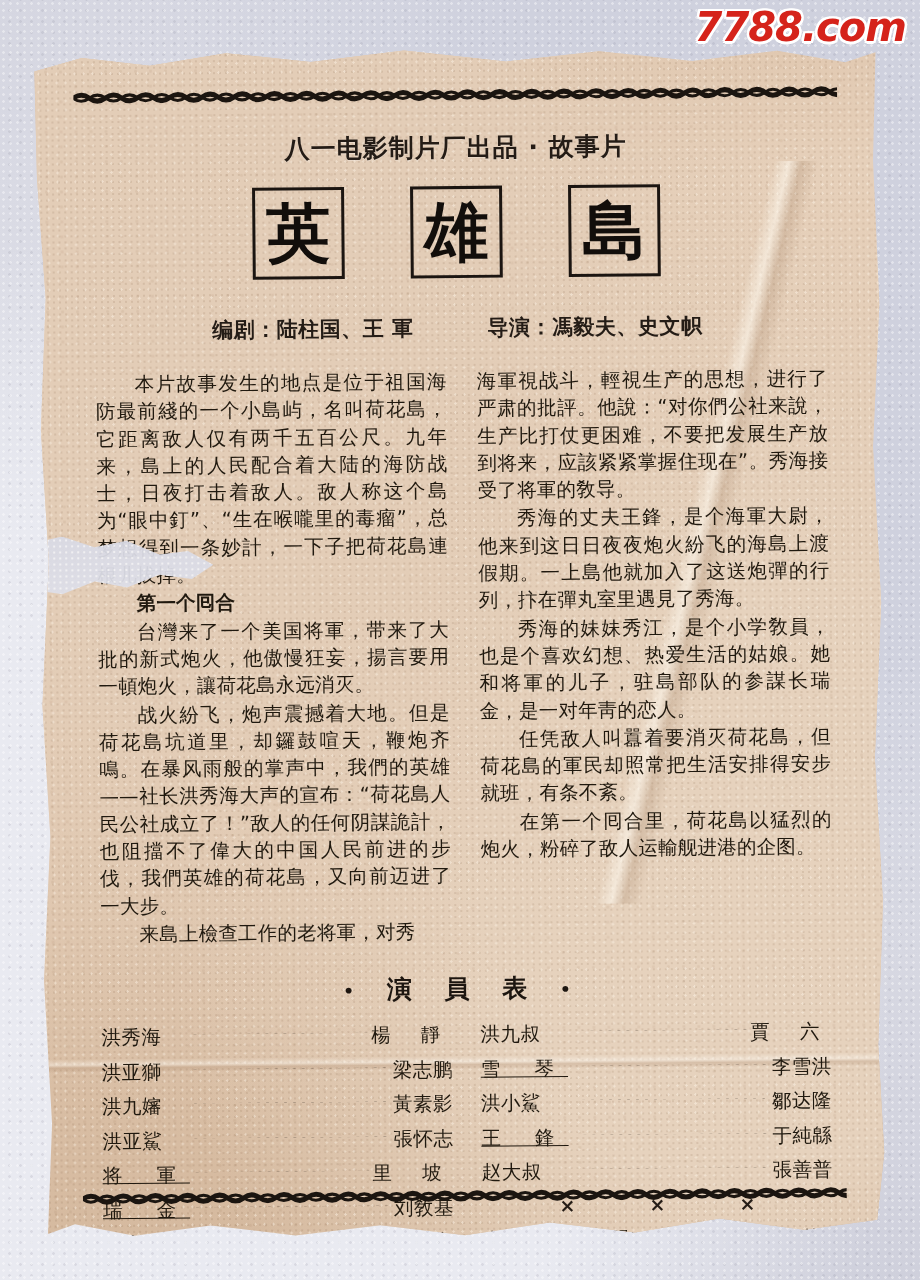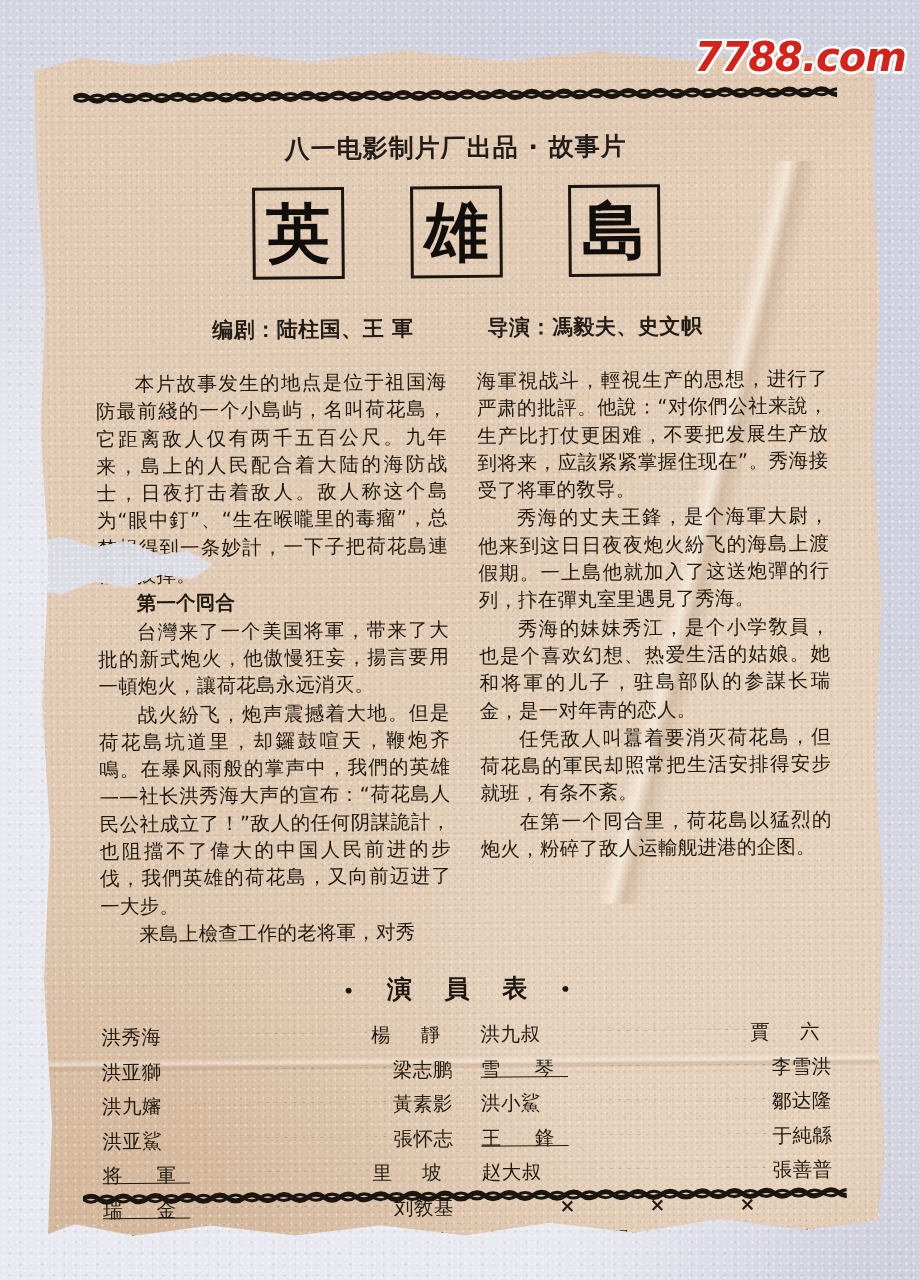--- a/index.html
+++ b/index.html
@@ -172,21 +172,20 @@
 
   
   .watermark{
     position:absolute;right:14px;top:4px;
     font-family:"DejaVu Sans","Liberation Sans",sans-serif;
     font-weight:700;font-size:40px;font-style:italic;
     color:#d5231b;letter-spacing:-1px;
     text-shadow:
       -2px -2px 0 #fff, 2px -2px 0 #fff, -2px 2px 0 #fff, 2px 2px 0 #fff,
       0 -2.5px 0 #fff, 0 2.5px 0 #fff, -2.5px 0 0 #fff, 2.5px 0 0 #fff;
-    margin-top: 30px;
   }
 </style>
 </head>
 <body>
 
 <div class="backdrop"></div>
 
 <div class="sheet">
   <div class="grain"></div>
   <div class="crease"></div>

